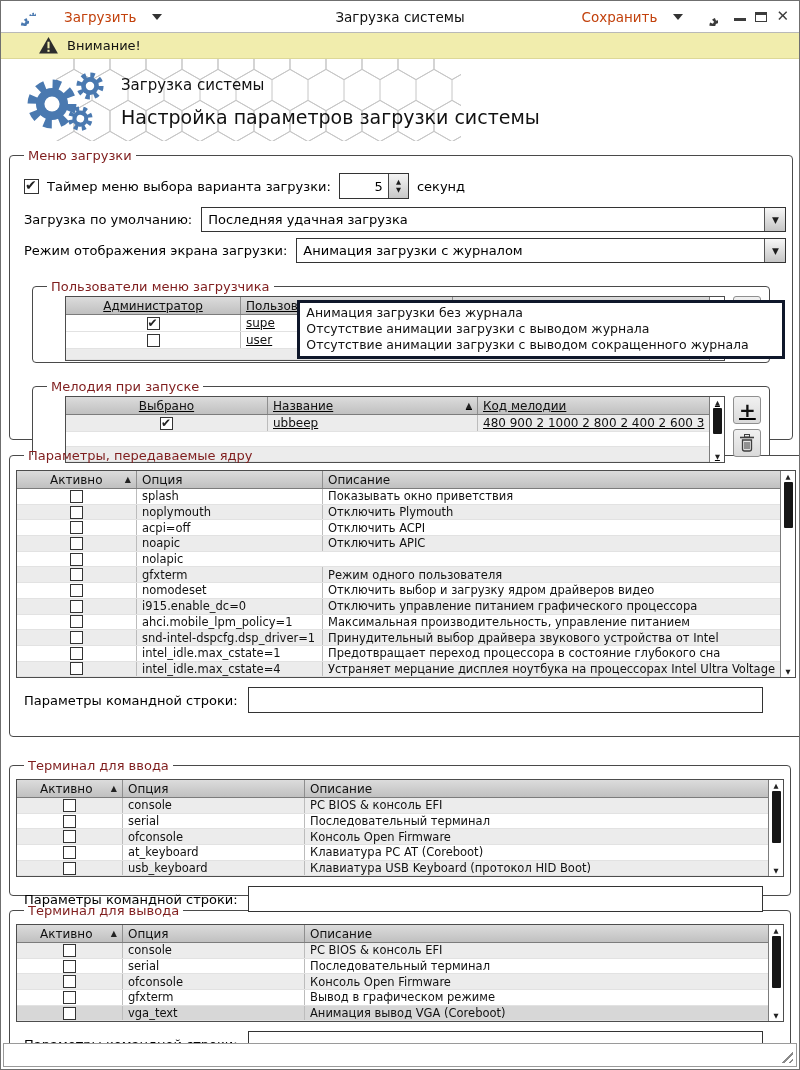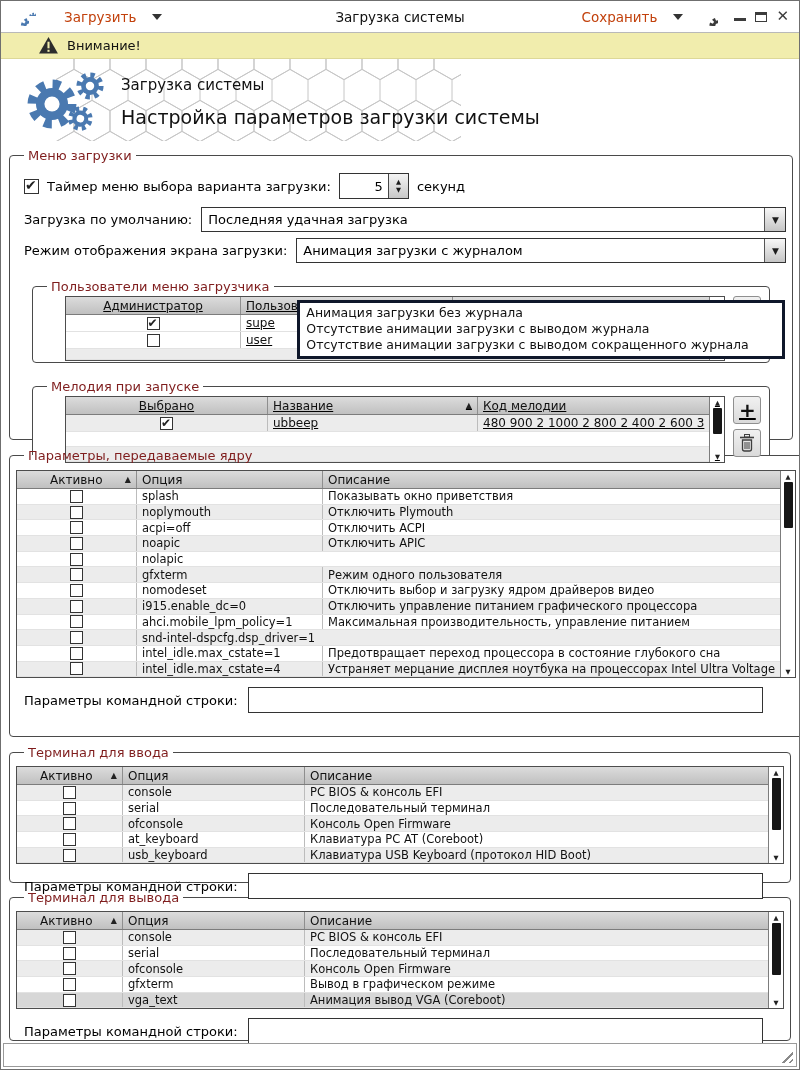--- a/index.html
+++ b/index.html
@@ -30,21 +30,21 @@
   .banner-title { position:absolute; left:120px; top:17px; font-size:15px; color:#111; }
   .banner-sub   { position:absolute; left:120px; top:47px; font-size:19px; color:#111; }
 
   
   fieldset { border:1px solid #4a4a4a; border-radius:4px; margin:0 8px; padding:2px 6px 6px; background:#fff; }
   legend { font-size:13px; color:#7f1d1d; padding:0 4px; margin-left:8px; }
   fieldset.sub { margin:16px; }
 
   .sec1 { margin-top:7px; height:292px; }
   .sec2 { margin-top:8px; height:289px; }
-  .sec3 { margin-top:8px; height:138px; }
+  .sec3 { margin-top:21px; height:138px; }
   .sec4 { margin-top:7px; height:151px; }
 
   
   .checkbox { width:15px; height:15px; border:1px solid #333; background:#fff; display:inline-block;
               position:relative; flex:none; }
   .checkbox.checked::after { content:"✔"; position:absolute; left:0px; top:-3px; font-size:14px; color:#222; }
   .checkbox.sm { width:13px; height:13px; }
   .checkbox.sm.checked::after { font-size:12px; top:-2px; }
 
   .timer-row { display:flex; align-items:center; margin:8px 0 0 8px; height:26px; font-size:13px; gap:8px; }
@@ -405,20 +405,21 @@
               <span class="checkbox sm"></span>
             </div>
           <div class="td col-kopt">ahci.mobile_lpm_policy=1</div>
           <div class="td col-kdesc">Максимальная производительность, управление питанием</div>
         </div>
         <div class="tr odd">
           <div class="td center col-kcb">
               <span class="checkbox sm"></span>
             </div>
           <div class="td col-kopt">snd-intel-dspcfg.dsp_driver=1</div>
+          <div class="td col-kdesc">Принудительный выбор драйвера звукового устройства от Intel</div>
         </div>
         <div class="tr">
           <div class="td center col-kcb">
               <span class="checkbox sm"></span>
             </div>
           <div class="td col-kopt">intel_idle.max_cstate=1</div>
           <div class="td col-kdesc">Предотвращает переход процессора в состояние глубокого сна</div>
         </div>
         <div class="tr odd">
           <div class="td center col-kcb">

